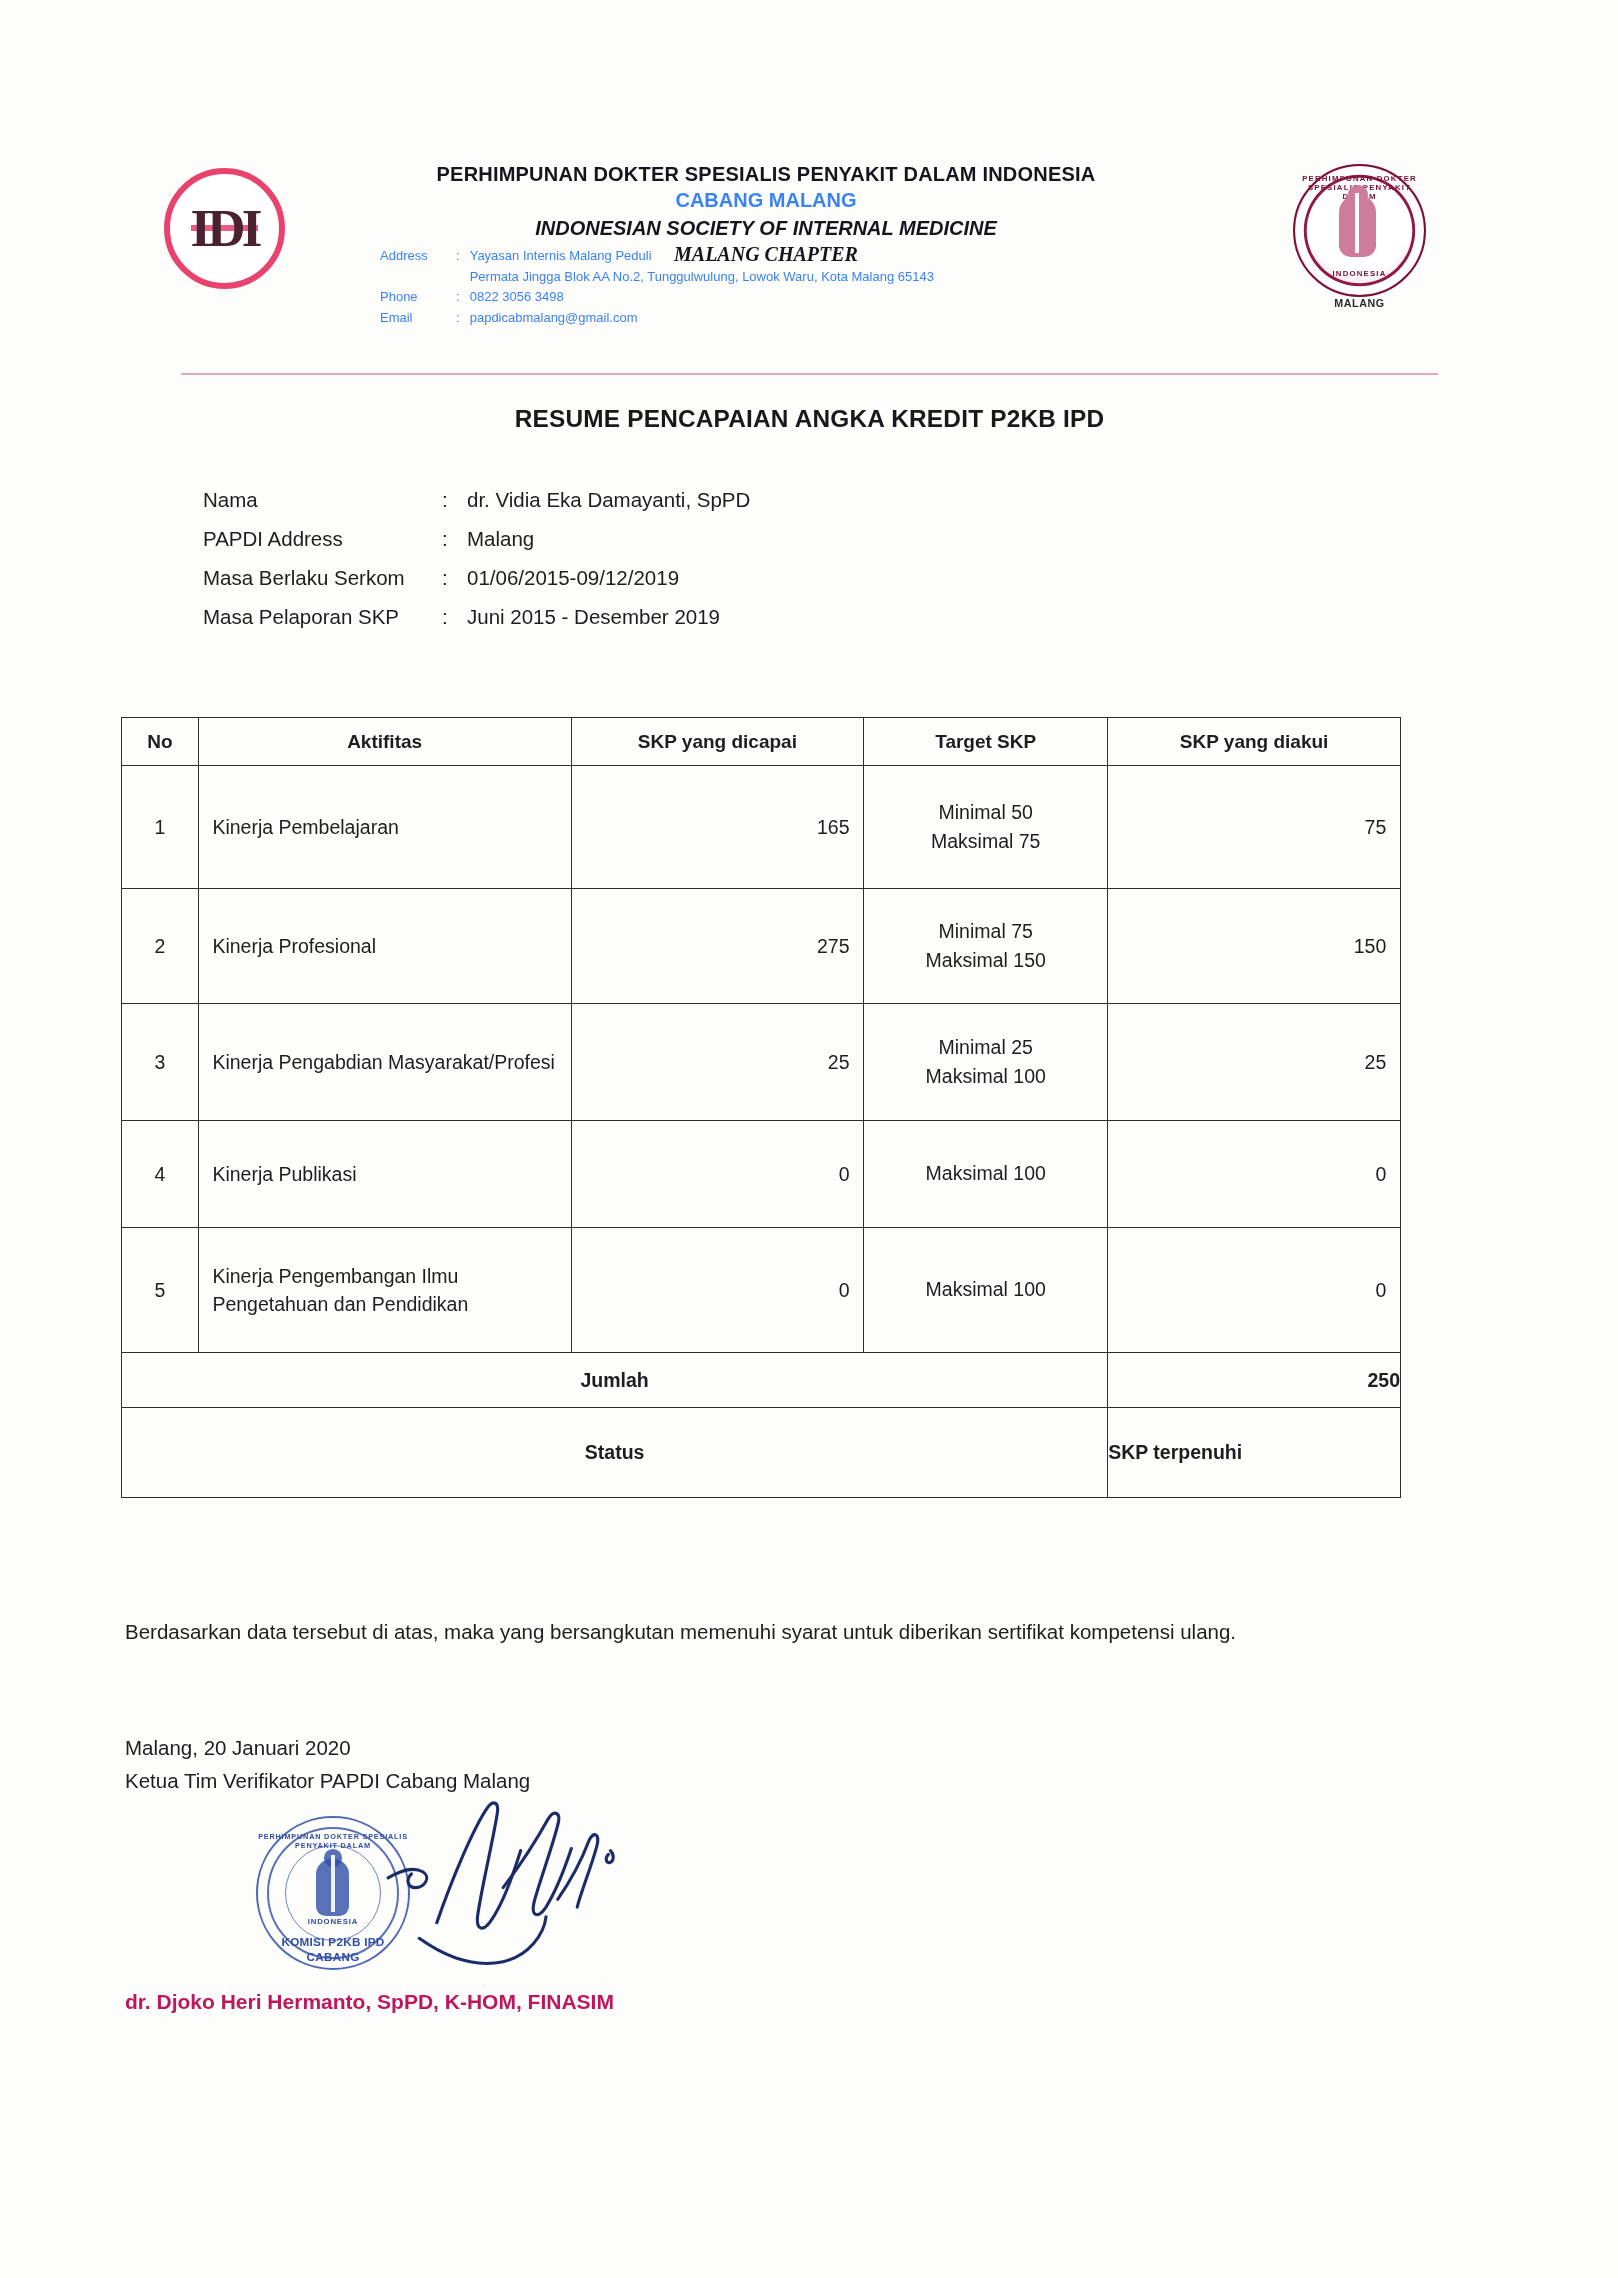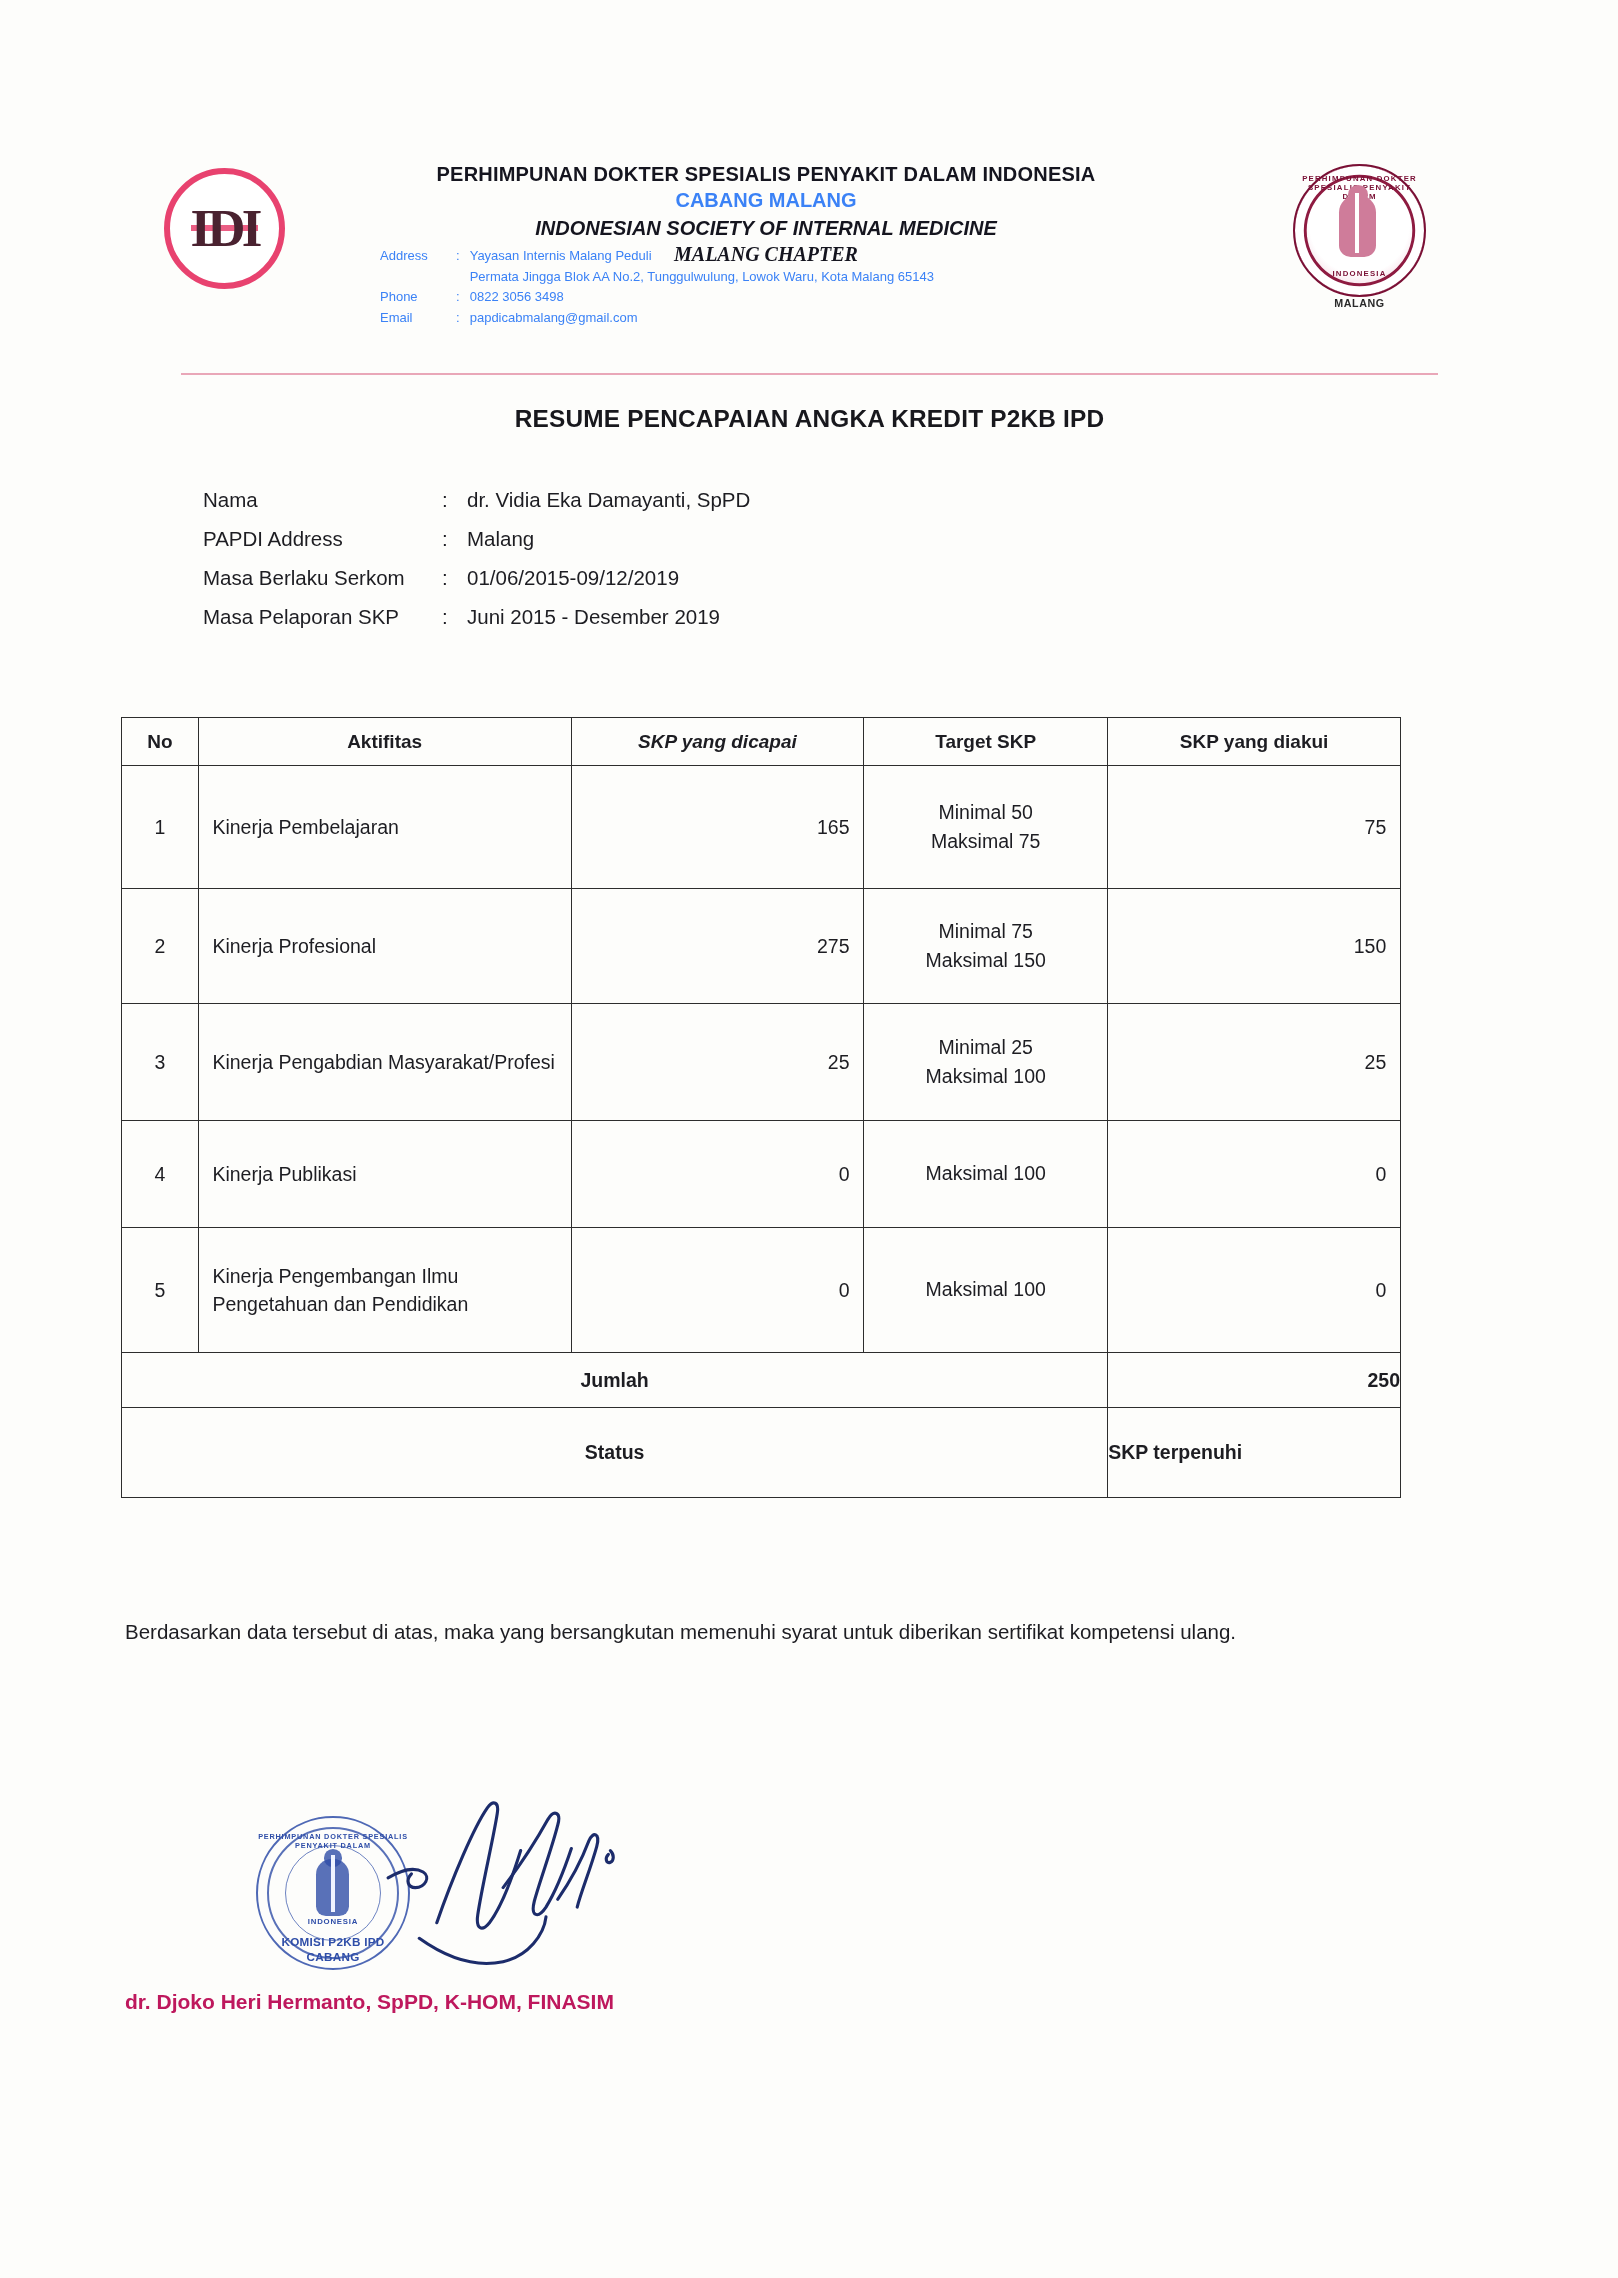--- a/index.html
+++ b/index.html
@@ -232,21 +232,21 @@
   }
   table.grid th {
     font-weight: bold;
     font-size: 19px;
     height: 47px;
     text-align: center;
     vertical-align: middle;
   }
   .c-no { width: 76px; text-align: center; }
   .c-act { width: 373px; }
-  .c-ach { width: 293px; font-style: italic; }
+  .c-ach { width: 293px; }
   .c-tgt { width: 244px; text-align: center; }
   .c-rec { width: 293px; }
 
   table.grid td.no {
     text-align: center;
     vertical-align: middle;
     font-size: 19.5px;
   }
   table.grid td.act {
     padding: 0 5.9px 0 13.7px;
@@ -541,20 +541,24 @@
         <tr class="row-status">
           <td class="status-label" colspan="4">Status</td>
           <td class="status-val">SKP terpenuhi</td>
         </tr>
       </tbody>
     </table>
   </div>
 
   <div class="closing">Berdasarkan data tersebut di atas, maka yang bersangkutan memenuhi syarat untuk diberikan sertifikat kompetensi ulang.</div>
 
+  <div class="place-date">
+    <div>Malang, 20 Januari 2020</div>
+    <div>Ketua Tim Verifikator PAPDI Cabang Malang</div>
+  </div>
 
   <div class="stamp">
     <div class="ring1"></div>
     <div class="ring2"></div>
     <div class="ring3"></div>
     <div class="t-top">PERHIMPUNAN DOKTER SPESIALIS PENYAKIT DALAM</div>
     <div class="figure"></div>
     <div class="fhead"></div>
     <div class="fbar"></div>
     <div class="t-mid">INDONESIA</div>

